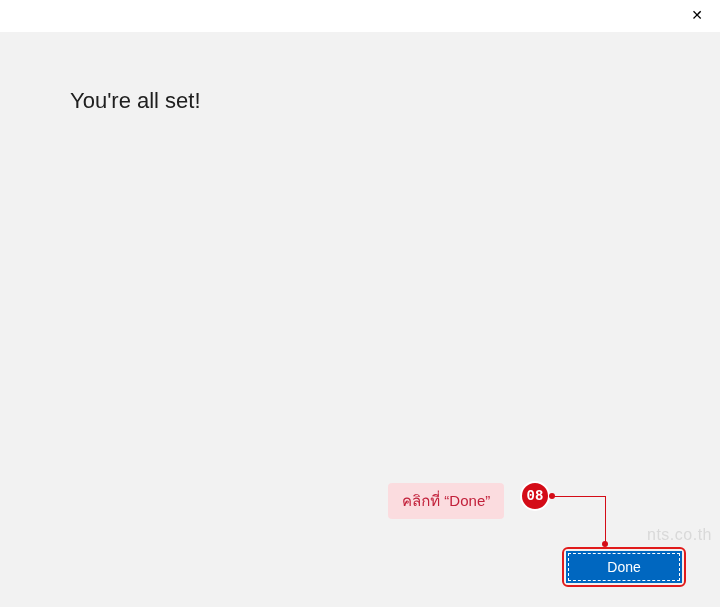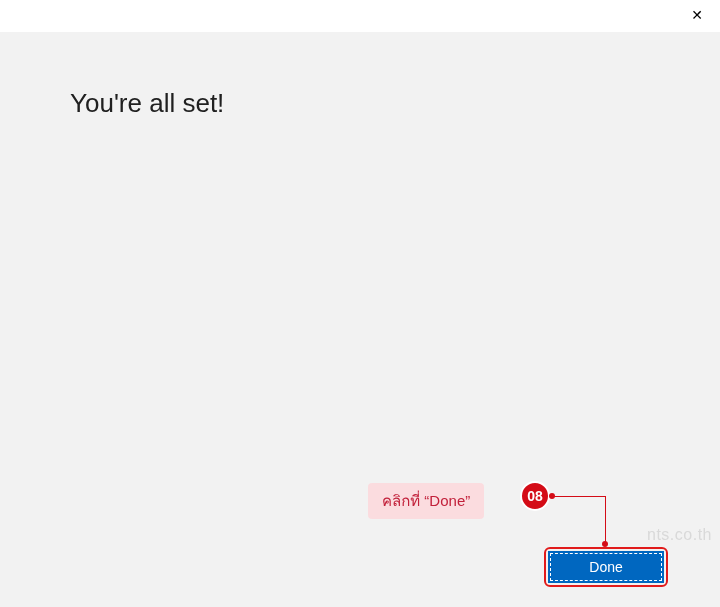--- a/index.html
+++ b/index.html
@@ -22,34 +22,34 @@
     cursor: pointer;
   }
   .body-area {
     position: relative;
     width: 720px;
     height: 575px;
     background: #f2f2f2;
     padding: 56px 70px 0 70px;
   }
   .title {
-    font-size: 26px;
+    font-size: 22px;
     font-weight: 300;
     color: #202020;
     margin-bottom: 17px;
   }
   .desc {
     font-size: 15px;
     color: #303030;
     line-height: 1.4;
     max-width: 560px;
   }
   .done-wrap {
     position: absolute;
-    left: 544px;
+    left: 562px;
     top: 515px;
     width: 124px;
     height: 40px;
     border: 2px solid #e11b1b;
     border-radius: 6px;
     display: flex;
     align-items: center;
     justify-content: center;
     padding: 3px;
   }
@@ -61,21 +61,21 @@
     font-size: 14px;
     border: 1px dashed #ffffff;
     outline: 2px solid #0067c0;
     display: flex;
     align-items: center;
     justify-content: center;
     cursor: pointer;
   }
   .callout-label {
     position: absolute;
-    left: 368px;
+    left: 388px;
     top: 451px;
     background: #fbdcdf;
     border-radius: 4px;
     padding: 6px 14px 6px 14px;
     font-size: 15px;
     color: #c2203a;
     font-family: "Segoe UI", Tahoma, sans-serif;
   }
   .callout-badge {
     position: absolute;
@@ -85,20 +85,21 @@
     height: 30px;
     background: #d40c17;
     border: 2px solid #ffffff;
     border-radius: 50%;
     color: #ffffff;
     font-size: 14px;
     font-weight: 600;
     display: flex;
     align-items: center;
     justify-content: center;
+    font-family: Liberation Mono, monospace;
   }
   .leader-h {
     position: absolute;
     left: 552px;
     top: 464px;
     width: 54px;
     height: 0;
     border-top: 1.5px solid #d40c17;
   }
   .leader-v {

